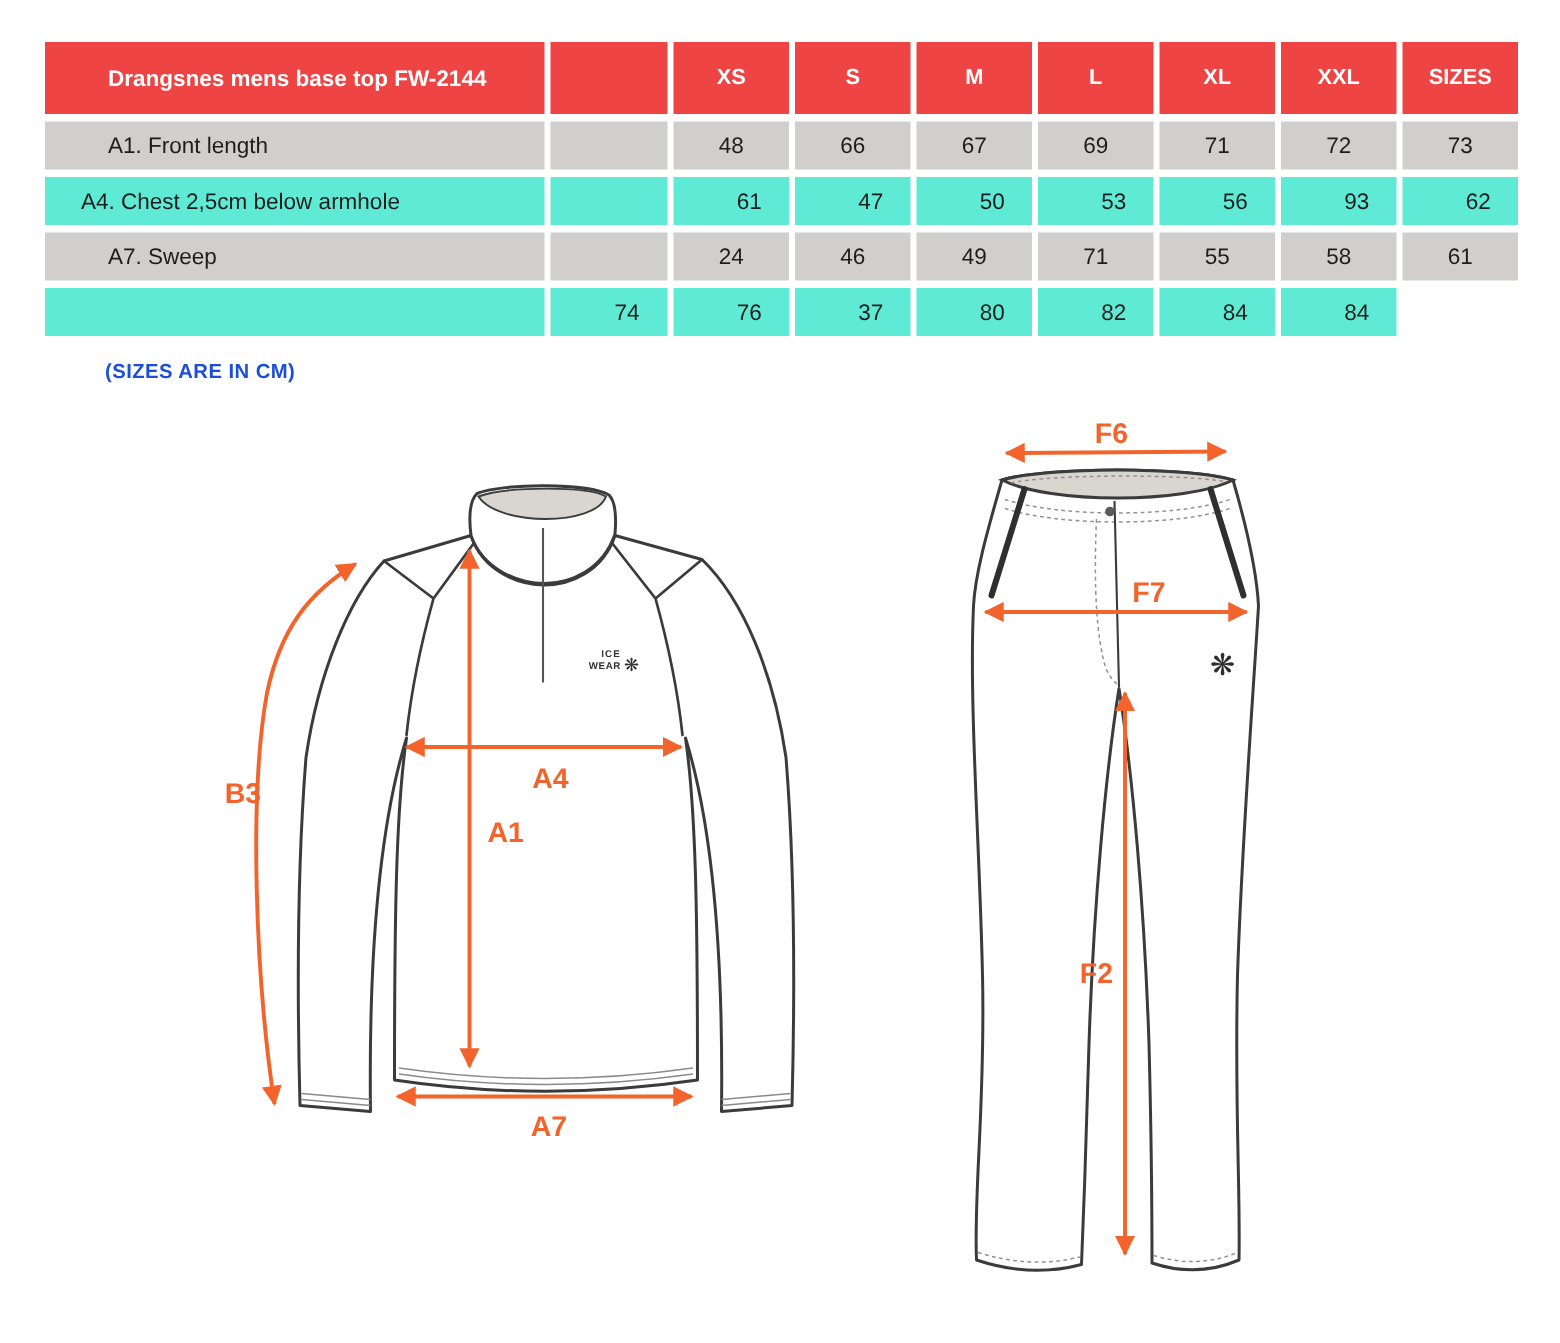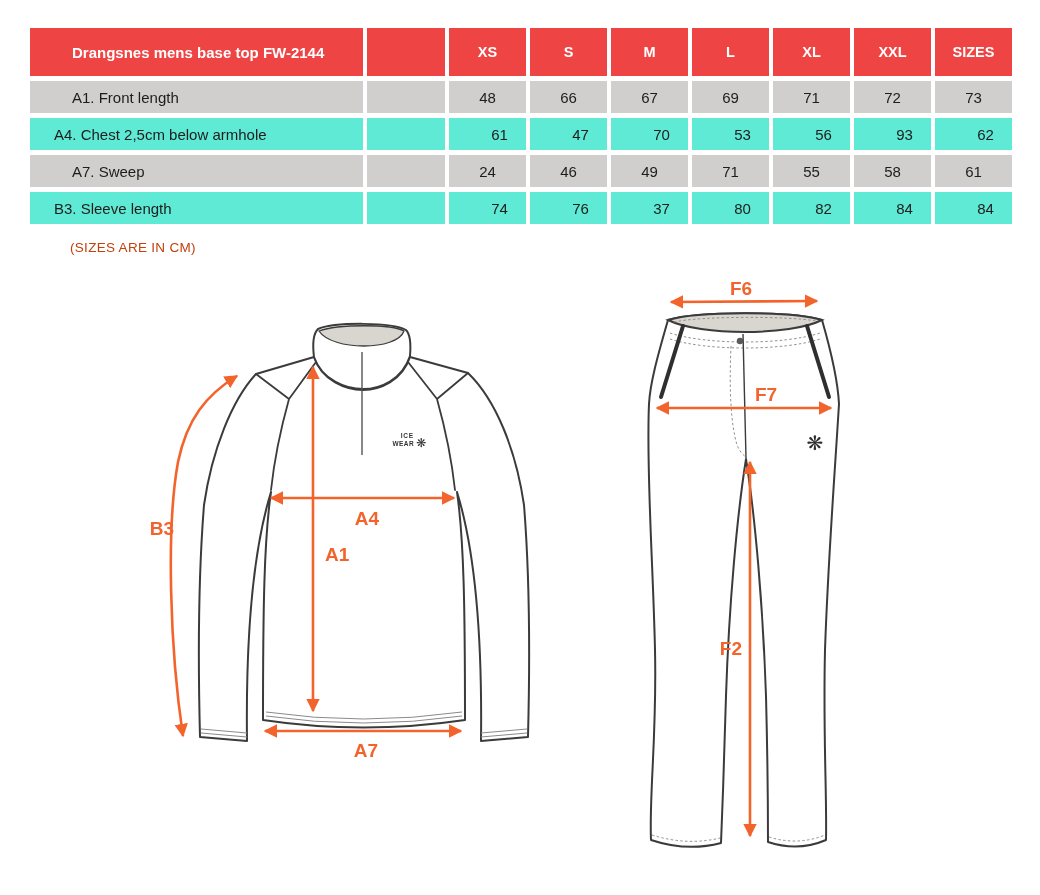--- a/index.html
+++ b/index.html
@@ -11,22 +11,22 @@
     grid-template-rows:48px repeat(4,32px);
     gap:5px 4px;}
   .cell{display:flex;align-items:center;justify-content:center;
     font-size:15px;color:#1d1d1d;}
   .cell.label{justify-content:flex-start;padding-left:42px;box-sizing:border-box;}
   .cell.head{background:#ef4444;color:#ffffff;font-weight:bold;font-size:14.5px;}
   .cell.head.label{font-size:15px;}
   .cell.dark{background:#D0CFCD;}
   .cell.light{background:#5eead4;padding-left:24px;}
   
-  .note{position:absolute;left:70px;top:240px;font-size:13.5px;font-weight:400;
-    color:#c2410c;letter-spacing:.3px;}
+  .note{position:absolute;left:70px;top:240px;font-size:13.5px;font-weight:700;
+    color:#1d4ed8;letter-spacing:.3px;}
   
   .diagram-svg{position:absolute;left:0;top:0;}
   .ln{stroke:#3B3B3B;stroke-width:2;fill:none;stroke-linecap:round;stroke-linejoin:round;}
   .fillw{fill:#ffffff;}
   .fillg{fill:#D9D6D0;}
   .thin{stroke:#8a8a8a;stroke-width:1;fill:none;}
   .stitch{stroke:#919191;stroke-width:1;fill:none;stroke-dasharray:2.5 2.3;}
   .pocket{stroke:#2f2f2f;stroke-width:4;fill:none;stroke-linecap:round;}
   .zip{stroke:#555;stroke-width:1.4;fill:none;}
   .meas{stroke:#F3642C;stroke-width:2.6;fill:none;}
@@ -55,35 +55,34 @@
       <div class="cell dark">66</div>
       <div class="cell dark">67</div>
       <div class="cell dark">69</div>
       <div class="cell dark">71</div>
       <div class="cell dark">72</div>
       <div class="cell dark">73</div>
       <div class="cell light label">A4. Chest 2,5cm below armhole</div>
       <div class="cell light"></div>
       <div class="cell light">61</div>
       <div class="cell light">47</div>
-      <div class="cell light">70</div>
+      <div class="cell light">50</div>
       <div class="cell light">53</div>
       <div class="cell light">56</div>
       <div class="cell light">93</div>
       <div class="cell light">62</div>
       <div class="cell dark label">A7. Sweep</div>
       <div class="cell dark"></div>
       <div class="cell dark">24</div>
       <div class="cell dark">46</div>
       <div class="cell dark">49</div>
       <div class="cell dark">71</div>
       <div class="cell dark">55</div>
       <div class="cell dark">58</div>
       <div class="cell dark">61</div>
-      <div class="cell light label">B3. Sleeve length</div>
       <div class="cell light"></div>
       <div class="cell light">74</div>
       <div class="cell light">76</div>
       <div class="cell light">37</div>
       <div class="cell light">80</div>
       <div class="cell light">82</div>
       <div class="cell light">84</div>
       <div class="cell light">84</div>
     </div>
 

